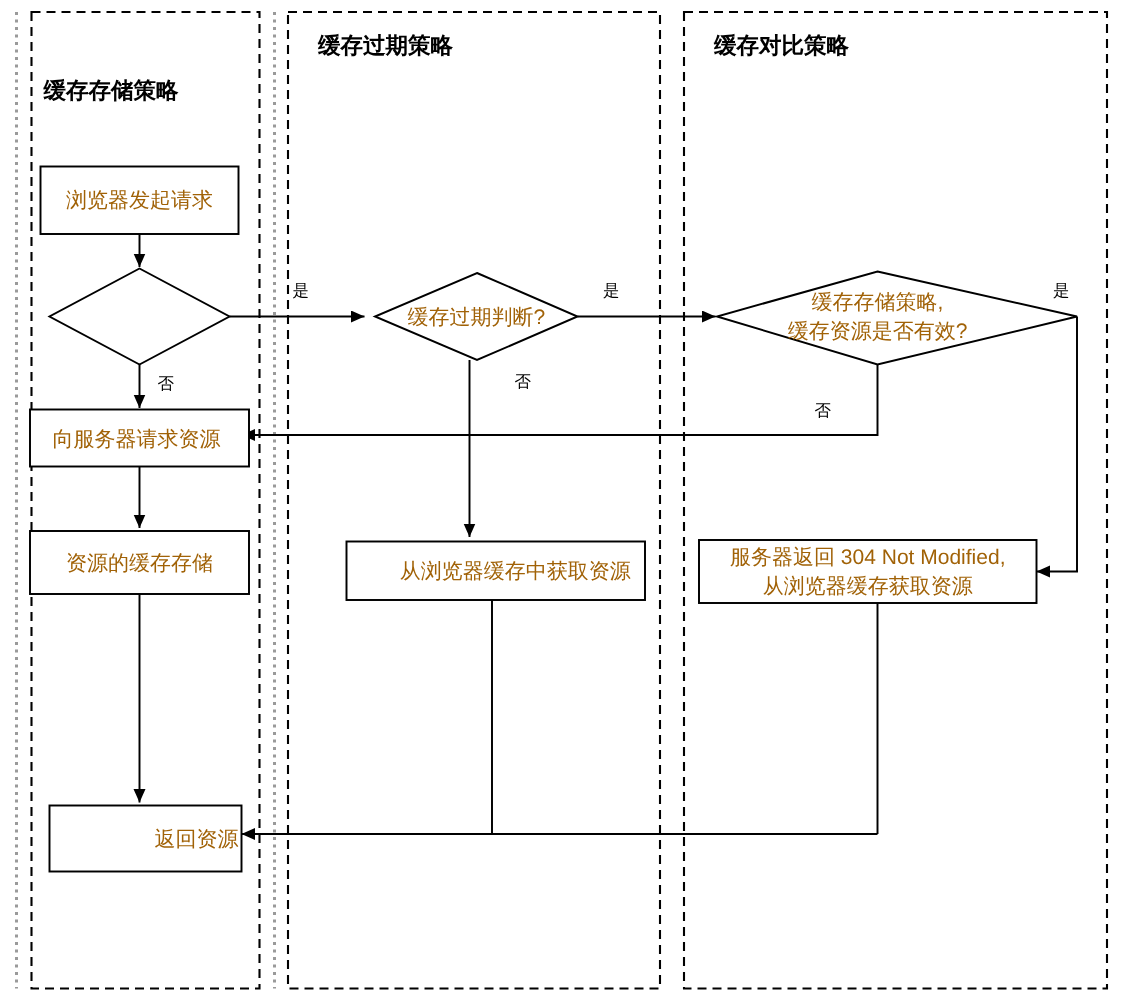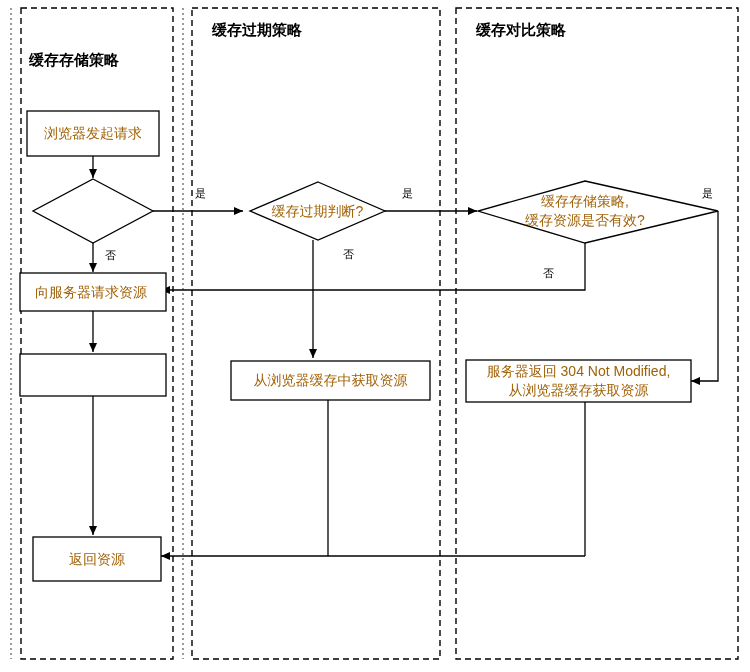--- a/index.html
+++ b/index.html
@@ -120,26 +120,27 @@
 
   <div class="lane-title" style="left:29px;  top:21px;margin-top:30px;">缓存存储策略</div>
   <div class="lane-title" style="left:212px; top:21px;text-align:right;">缓存过期策略</div>
   <div class="lane-title" style="left:476px; top:21px;">缓存对比策略</div>
 
   <div class="node-label" style="left:27px;  top:111px; width:132px; height:45px;">浏览器发起请求</div>
 
 
   <div class="node-label" style="left:20px;  top:273px; width:142px; height:38px;">向服务器请求资源</div>
 
+  <div class="node-label" style="left:20px;  top:354px; width:146px; height:42px;">资源的缓存存储</div>
 
-  <div class="node-label" style="left:33px;  top:537px; width:128px; height:44px;">返回资源</div>
+  <div class="node-label" style="left:33px;  top:537px; width:128px; height:44px;padding-left:34px;">返回资源</div>
 
   <div class="node-label" style="left:250px; top:196px; width:135px; height:30px;text-align:center;">缓存过期判断?</div>
 
-  <div class="node-label" style="left:231px; top:361px; width:199px; height:39px;">从浏览器缓存中获取资源</div>
+  <div class="node-label" style="left:244px; top:361px; width:199px; height:39px;">从浏览器缓存中获取资源</div>
 
   <div class="node-label" style="left:480px; top:190px; width:210px; height:42px;">缓存存储策略,
 缓存资源是否有效?</div>
 
   <div class="node-label" style="left:466px; top:360px; width:225px; height:42px;">服务器返回 304 Not Modified,
 从浏览器缓存获取资源</div>
 
   <div class="edge-label" style="left:195px; top:186px;">是</div>
 
   <div class="edge-label" style="left:105px; top:248px;">否</div>

